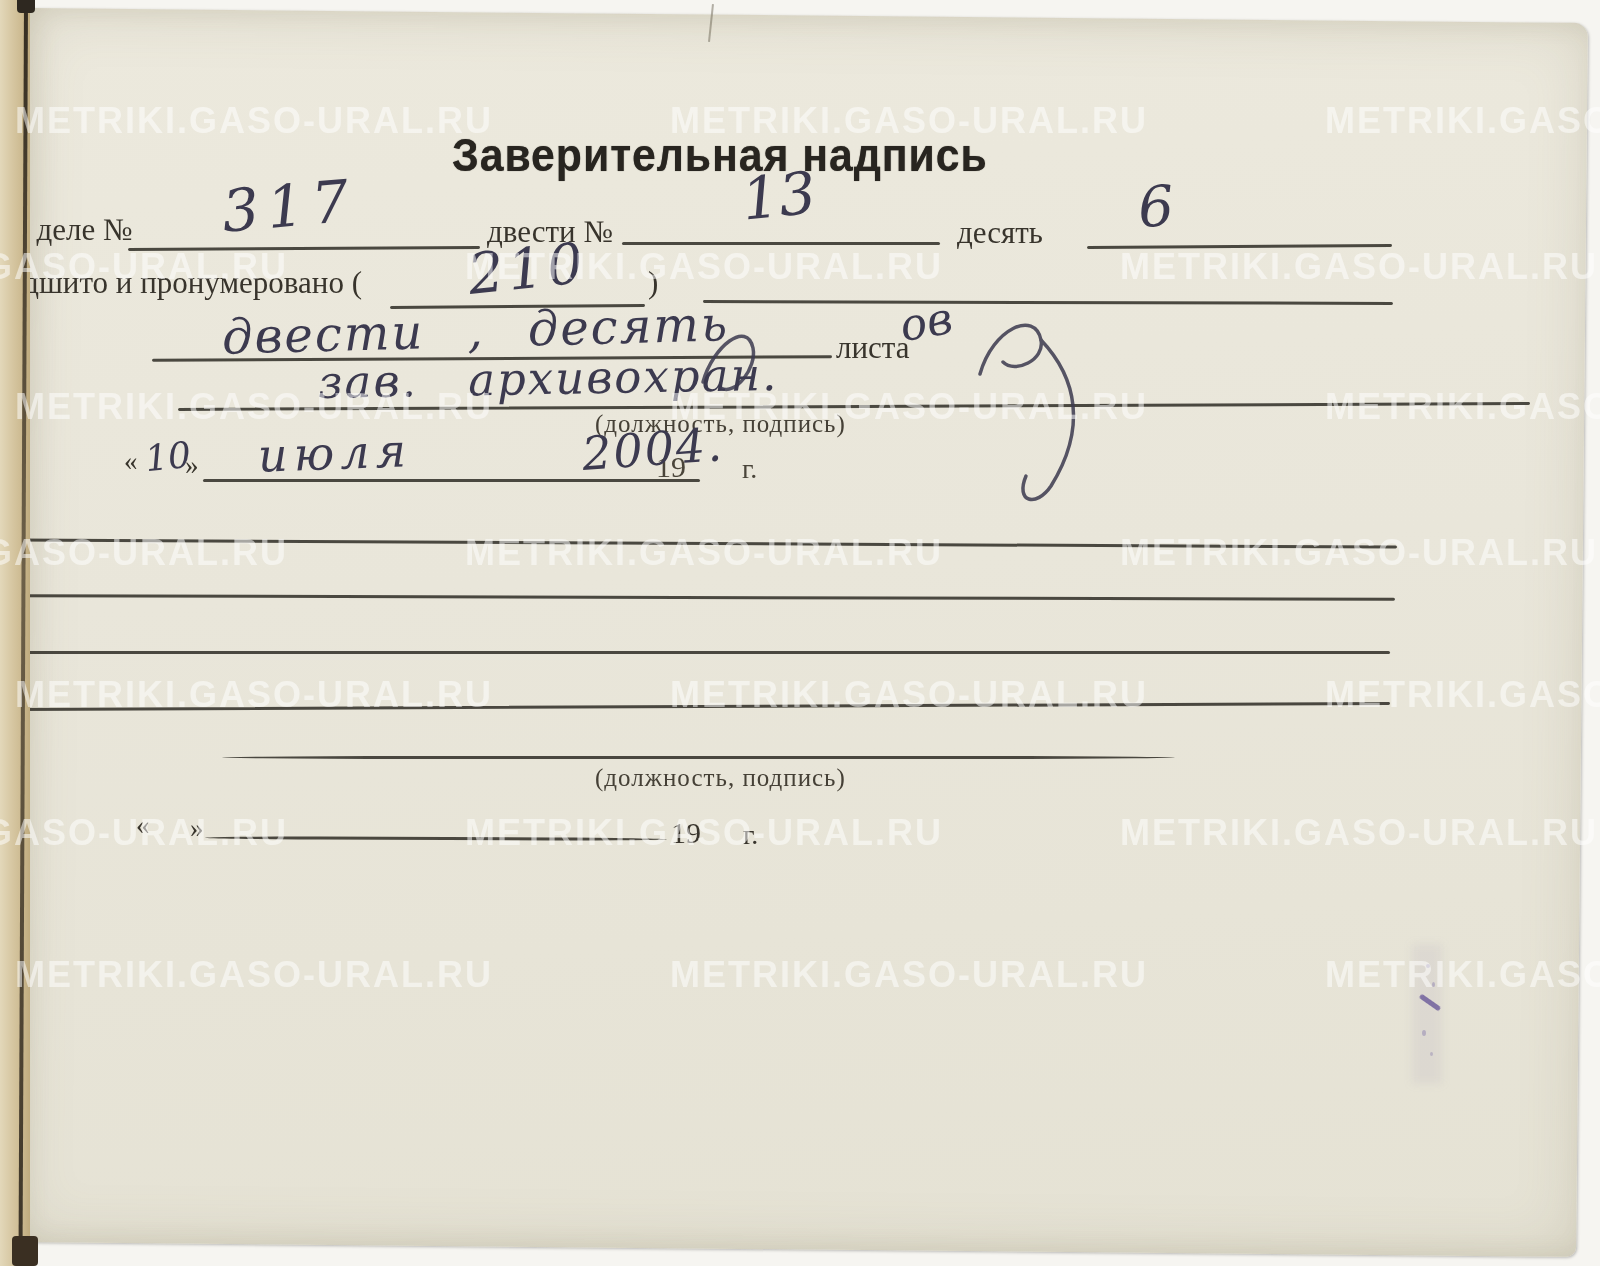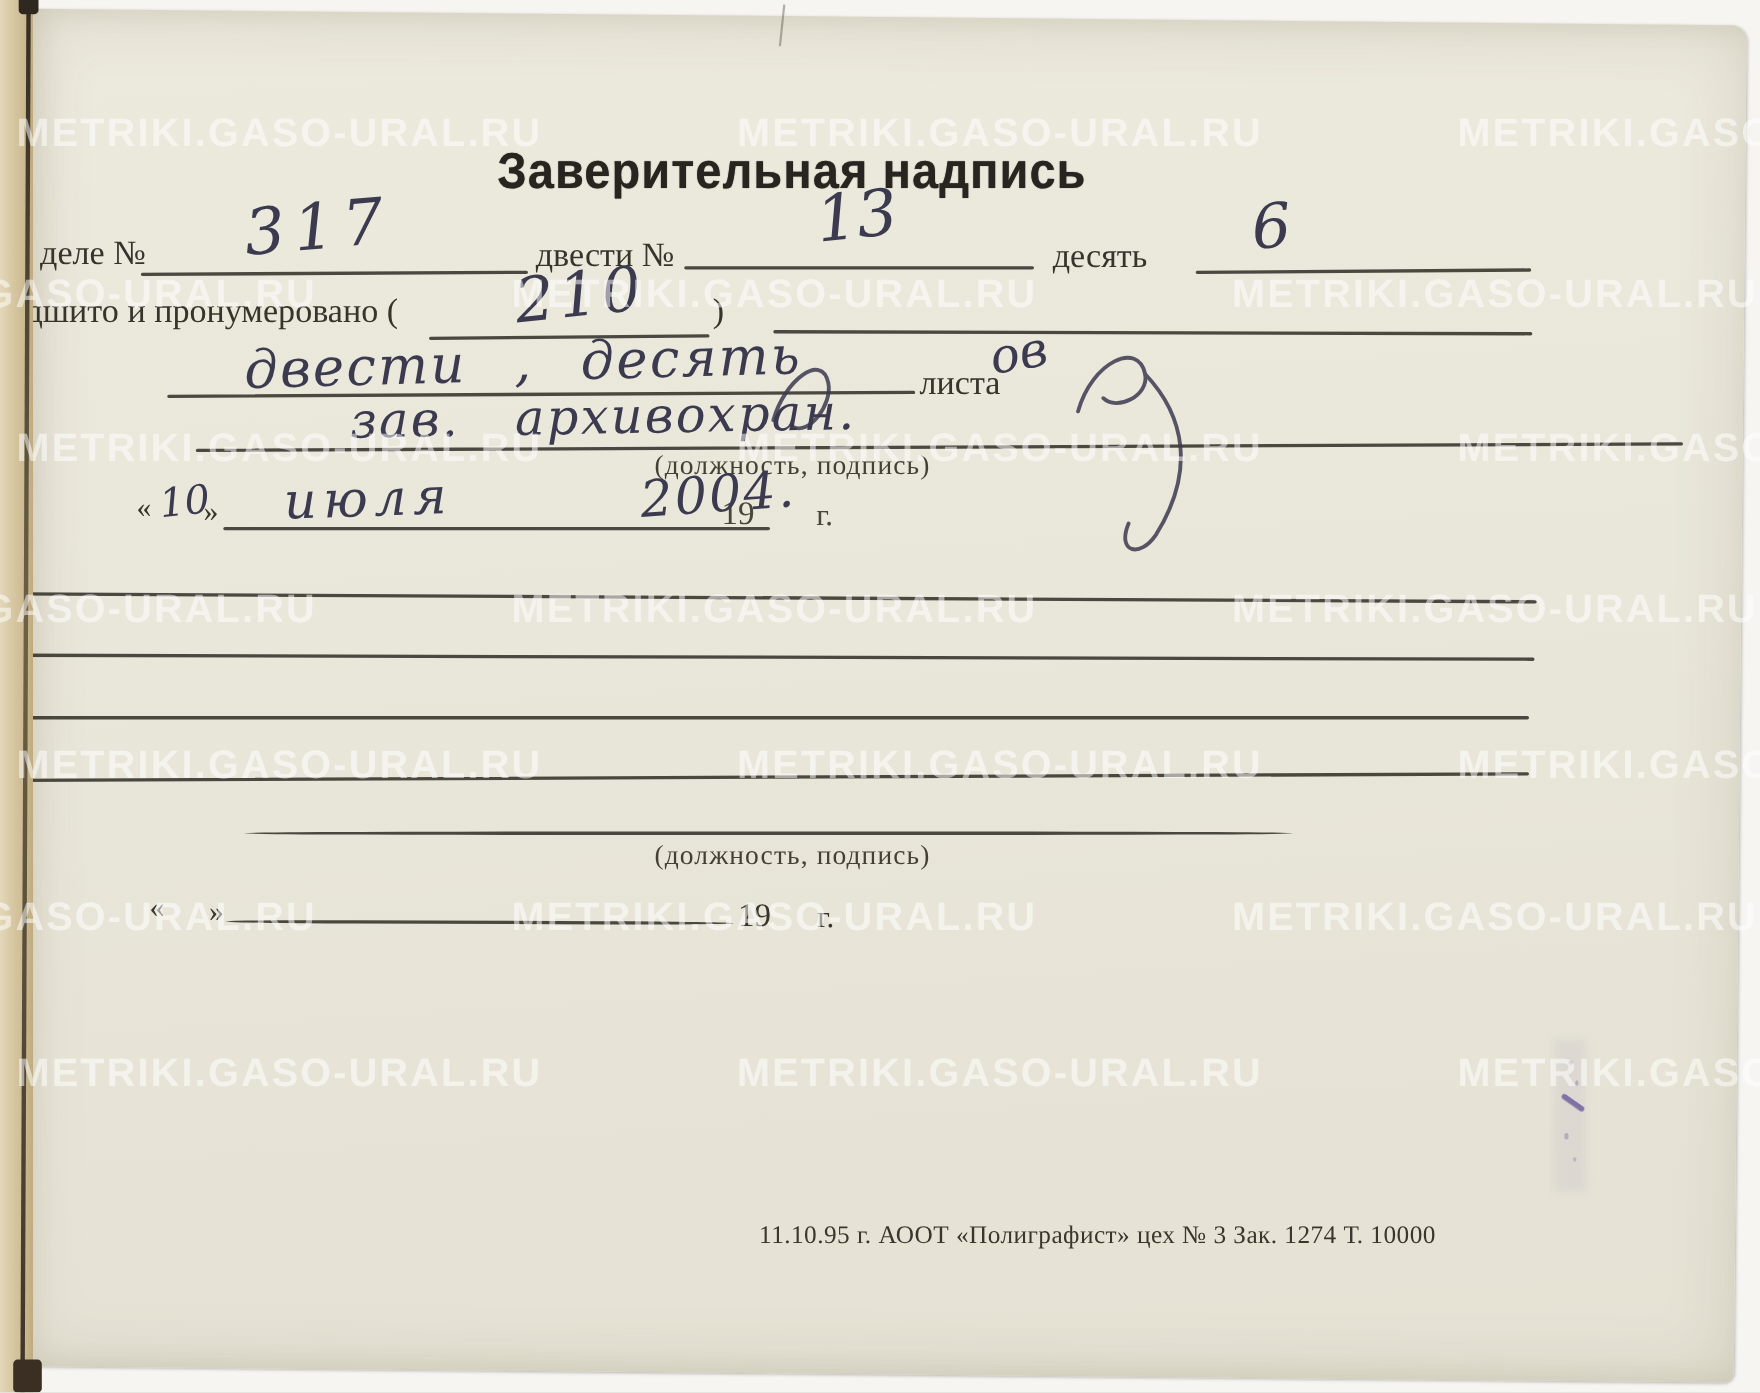--- a/index.html
+++ b/index.html
@@ -94,21 +94,20 @@
     <div class="rule" style="left:222px;top:752px;width:953px;border-radius:50%/3px;"></div>
 
     <div class="lbl-small" style="left:595px;top:760px;">(должность, подпись)</div>
 
     <div class="lbl" style="left:136px;top:806px;font-size:27px;">«</div>
     <div class="lbl" style="left:190px;top:809px;font-size:27px;">»</div>
     <div class="rule" style="left:205px;top:833px;width:462px;border-radius:50%/3px;transform:rotate(0.2deg);"></div>
     <div class="lbl" style="left:671px;top:812px;font-size:30px;">19</div>
     <div class="lbl" style="left:743px;top:815px;font-size:28px;">г.</div>
 
-    <div class="imprint" style="left:690px;top:1106px;">11.10.95 г. АООТ «Полиграфист» цех № 3 Зак. 1274 Т. 10000</div>
 
     <div class="crease" style="left:710px;top:0;height:38px;transform:rotate(6deg);"></div>
     <div class="smudge" style="left:1404px;top:940px;width:50px;height:140px;">
       <div style="position:absolute;left:8px;top:0;width:30px;height:140px;background:rgba(140,125,170,0.10);filter:blur(4px);"></div>
       <div style="position:absolute;left:14px;top:56px;width:24px;height:5px;background:rgba(98,80,150,0.75);transform:rotate(35deg);border-radius:3px;filter:blur(0.5px);"></div>
       <div style="position:absolute;left:22px;top:20px;width:4px;height:4px;background:rgba(110,95,160,0.4);border-radius:50%;"></div>
       <div style="position:absolute;left:28px;top:38px;width:3px;height:5px;background:rgba(110,95,160,0.35);border-radius:50%;"></div>
       <div style="position:absolute;left:18px;top:86px;width:4px;height:6px;background:rgba(110,95,160,0.35);border-radius:50%;"></div>
       <div style="position:absolute;left:26px;top:108px;width:3px;height:4px;background:rgba(110,95,160,0.3);border-radius:50%;"></div>
     </div>

